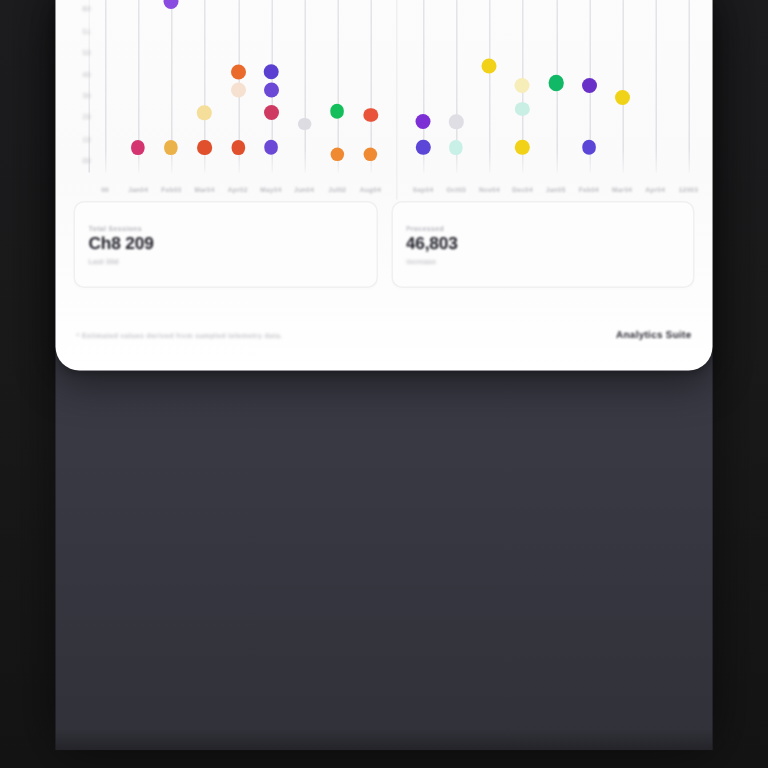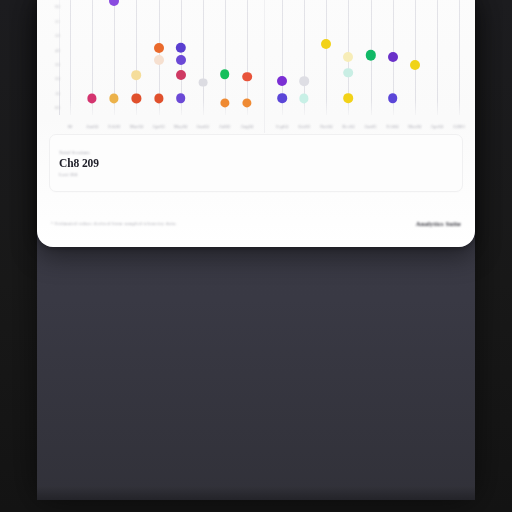--- a/index.html
+++ b/index.html
@@ -9,21 +9,20 @@
     overflow:hidden;
     background:#1b1b1e;
     font-family:"Liberation Sans", sans-serif;
   }
 
   
   #desktop {
     position:absolute; inset:0;
     background:
       linear-gradient(180deg,#1d1d20 0%, #191919 55%, #141414 100%);
-    font-family: Liberation Serif, serif;
   }
 
   
   #app-panel {
     position:absolute;
     left:37px; top:0px;
     width:438px; height:500px;
     background:linear-gradient(180deg,#3c3c47 0%, #393944 60%, #313139 100%);
     box-shadow:0 0 34px rgba(0,0,0,0.55);
   }
@@ -279,20 +278,25 @@
     </div>
 
     <div id="stats-row">
 
       <div class="stat-card">
         <div class="stat-label">Total Sessions</div>
         <div class="stat-value">Ch8 209</div>
         <div class="stat-sub">Last 30d</div>
       </div>
 
+      <div class="stat-card">
+        <div class="stat-label">Processed</div>
+        <div class="stat-value">46,803</div>
+        <div class="stat-sub">Increase</div>
+      </div>
 
 
     </div>
 
     <div id="footer">
       <div id="footer-note">* Estimated values derived from sampled telemetry data.</div>
       <div id="footer-brand">Analytics Suite</div>
     </div>
 
   </div>

